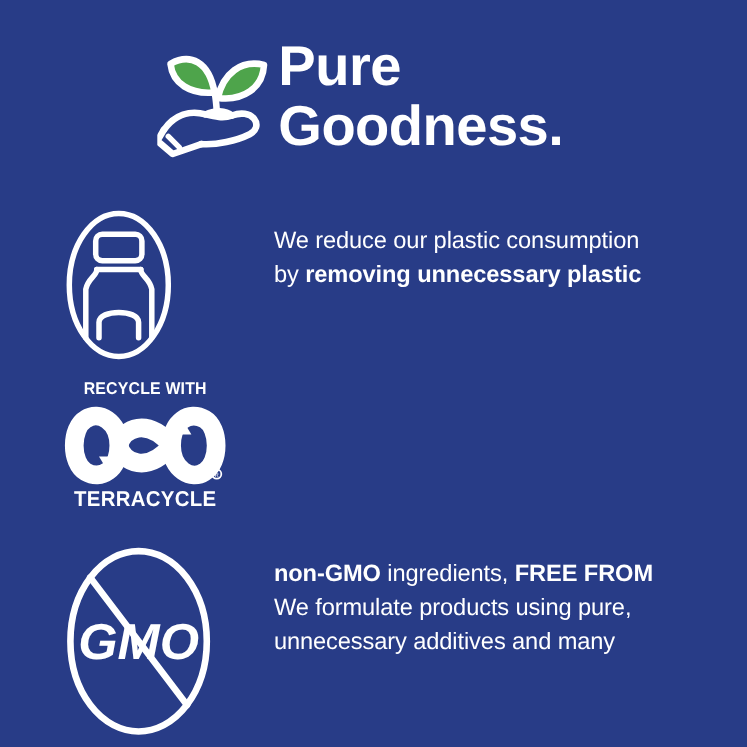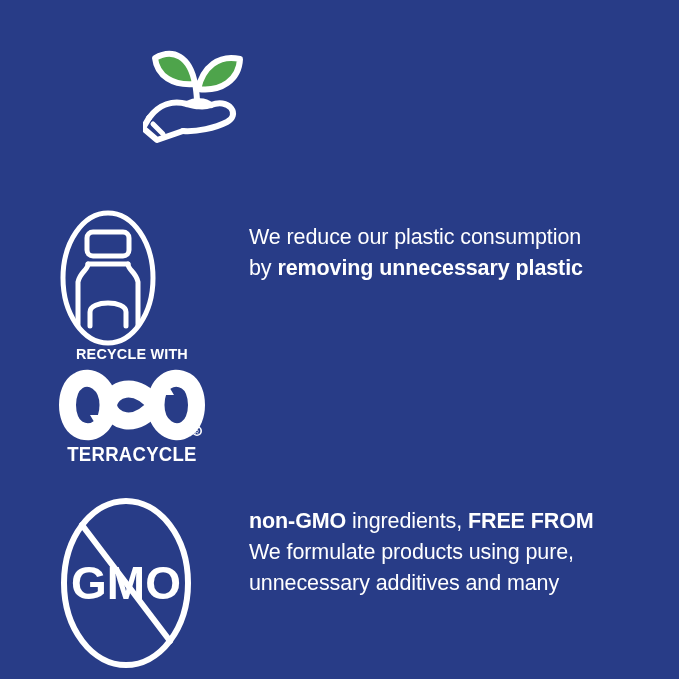--- a/index.html
+++ b/index.html
@@ -52,21 +52,21 @@
     display: block;
     white-space: nowrap;
   }
 
   
   .row {
     position: absolute;
     left: 0;
     width: 679px;
   }
-  .row-1 { top: 208px; height: 140px; }
+  .row-1 { top: 189px; height: 140px; }
   .row-2 { top: 345px; height: 135px; text-decoration: underline; }
   .row-3 { top: 495px; height: 180px; }
 
   .row-icon {
     position: absolute;
     left: 58px;
     top: 0;
   }
   .row-text {
     position: absolute;
@@ -139,20 +139,21 @@
     letter-spacing: 0.3px;
     white-space: nowrap;
     transform: scaleX(0.95);
   }
 
   
   .gmo-wrap {
     width: 136px;
     height: 176px;
     position: relative;
+    font-style: italic;
   }
 </style>
 </head>
 <body style="background: rgb(40, 60, 135);">
 
 <div class="canvas" style="background: rgb(40, 60, 135);">
 
   <div class="header">
 
     <div class="header-logo">
@@ -167,20 +168,24 @@
         <path d="M6 86 C 16 72, 30 68, 44 72 C 52 74, 60 76, 68 73 C 76 70, 84 71, 88 76
                  C 92 81, 90 87, 84 90 C 72 96, 54 100, 40 99" fill="none" stroke="#ffffff" stroke-width="6" stroke-linecap="round" stroke-linejoin="round"></path>
 
         <path d="M6 86 L 0 96 L 14 108 L 40 99" fill="none" stroke="#ffffff" stroke-width="6" stroke-linecap="round" stroke-linejoin="round"></path>
         <path d="M10 92 L 20 102" fill="none" stroke="#ffffff" stroke-width="5" stroke-linecap="round"></path>
 
         <path d="M44 72 C 52 68, 62 68, 68 73" fill="none" stroke="#ffffff" stroke-width="6" stroke-linecap="round"></path>
       </svg>
     </div>
 
+    <div class="header-title">
+      <span class="ln">Pure</span>
+      <span class="ln">Goodness.</span>
+    </div>
   </div>
 
   <div class="row row-1">
 
     <div class="row-icon">
       <div class="bottle-wrap">
         <svg width="100" height="140" viewBox="0 0 100 140" xmlns="http://www.w3.org/2000/svg">
           <ellipse cx="50" cy="70" rx="45" ry="65" fill="none" stroke="#ffffff" stroke-width="5"></ellipse>
 
           <rect x="29" y="24" width="42" height="24" rx="6" fill="none" stroke="#ffffff" stroke-width="5"></rect>

